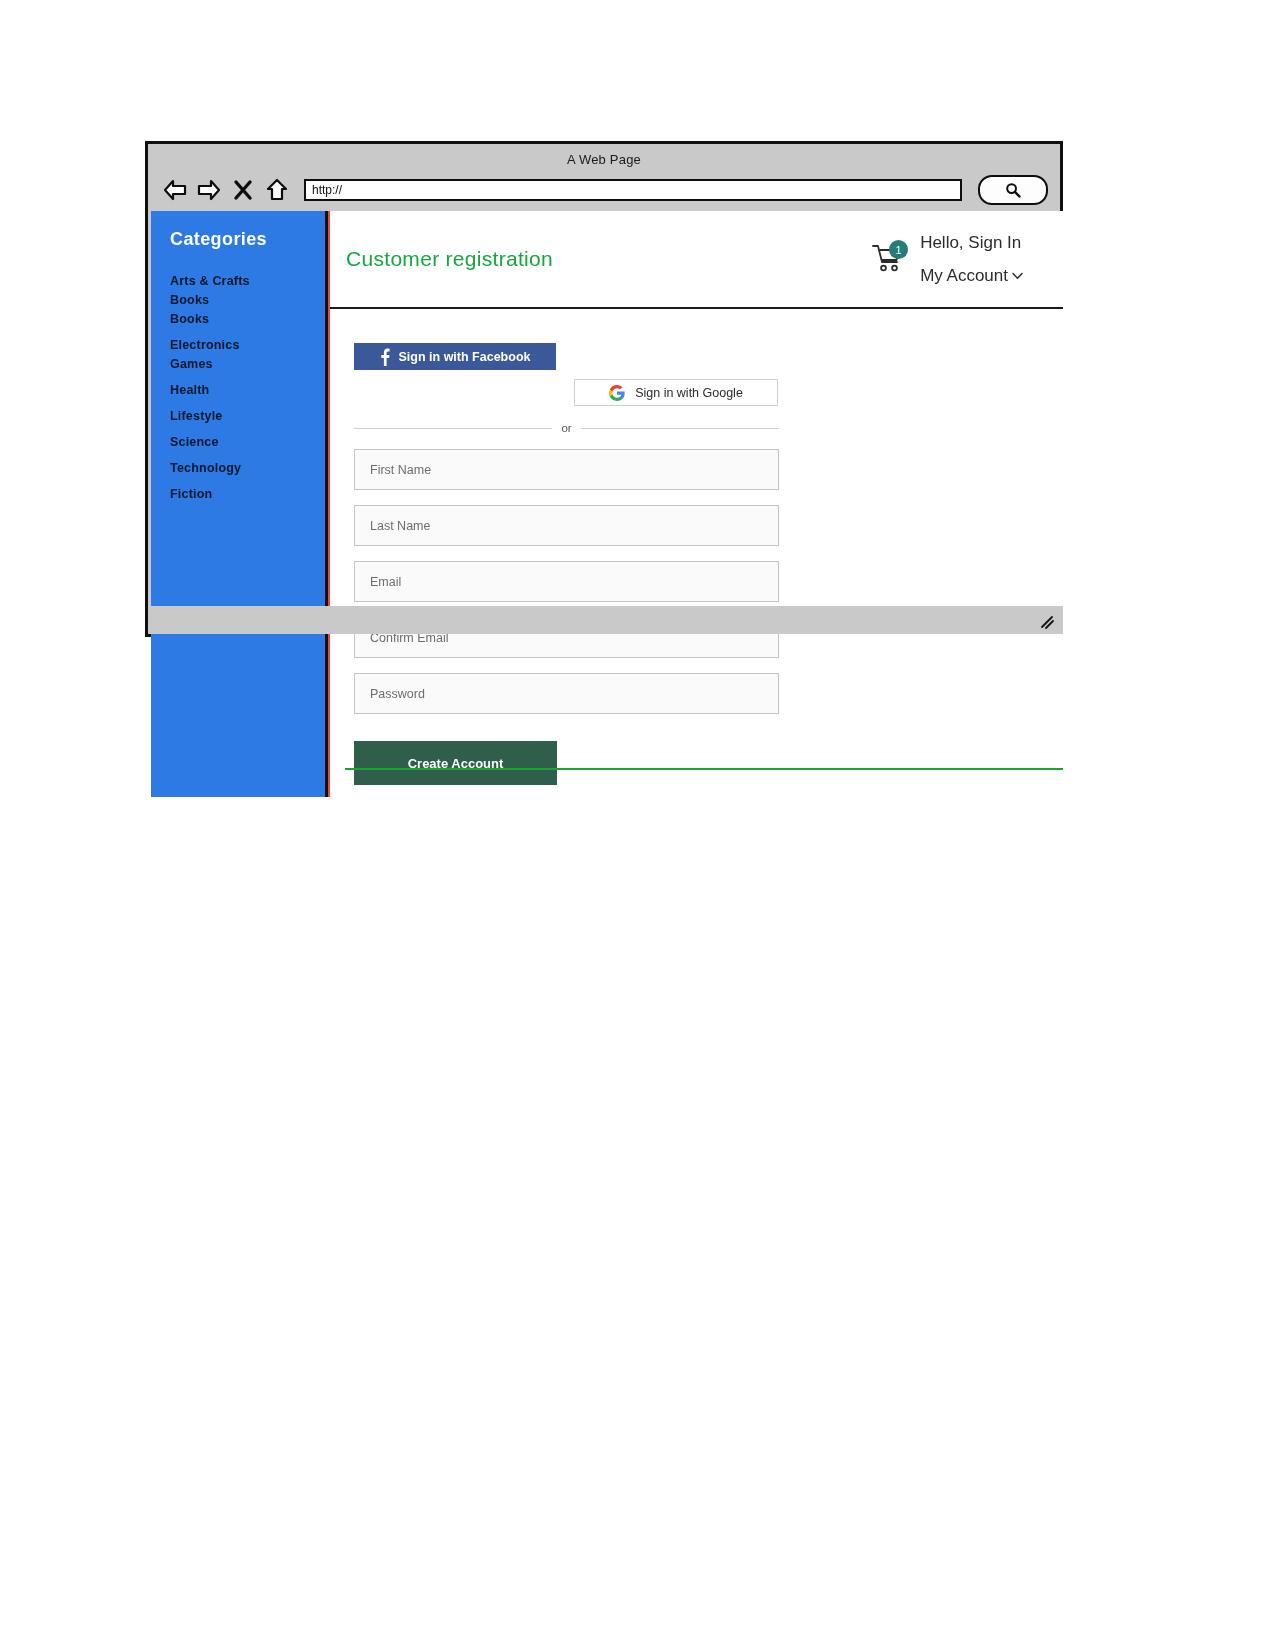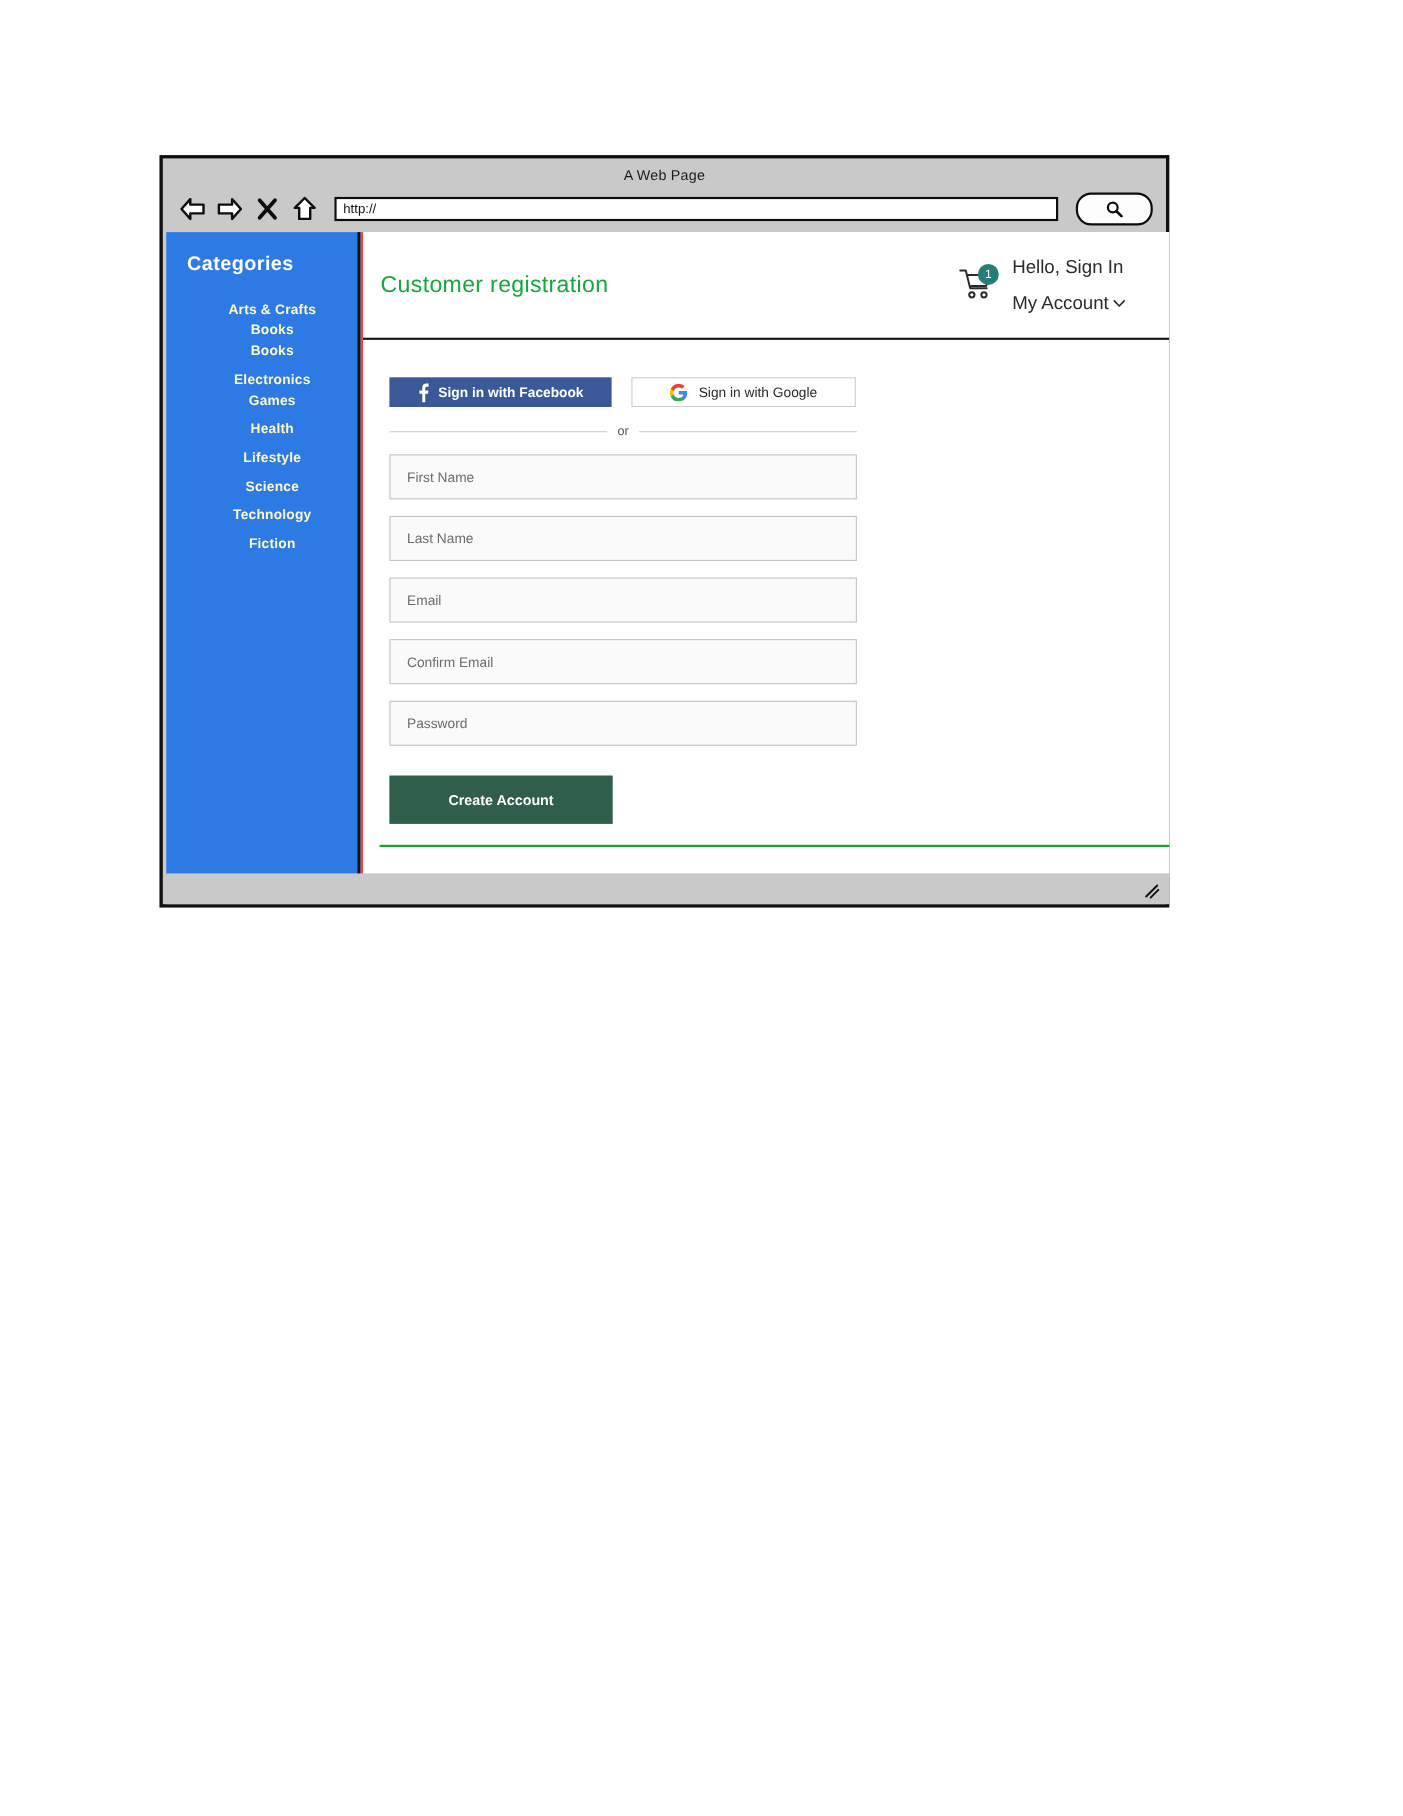--- a/index.html
+++ b/index.html
@@ -14,21 +14,21 @@
     position: relative;
     overflow: hidden;
   }
 
   
   #browser-window {
     position: absolute;
     left: 145px;
     top: 141px;
     width: 918px;
-    height: 684px;
+    height: 496px;
     background: #c9c9c9;
     border: 3px solid #101010;
     box-sizing: border-box;
   }
 
   #browser-titlebar {
     position: absolute;
     left: 0; top: 0;
     width: 100%;
     height: 30px;
@@ -116,22 +116,21 @@
     font-size: 18px;
     font-weight: bold;
     letter-spacing: .4px;
     margin-bottom: 22px;
   }
   .cat-item {
     font-size: 12.5px;
     font-weight: bold;
     line-height: 19px;
     letter-spacing: .2px;
-    color: #fef9c3;
-    text-align: center;
+    color: #0f172a;
   }
   .cat-gap-sm { margin-top: 0px; }
   .cat-gap-md { margin-top: 7px; }
 
   
   #content {
     flex: 1 1 auto;
     background: #ffffff;
     border-left: 2px solid #ef4444;
     box-sizing: border-box;
@@ -223,20 +222,21 @@
     background: #ffffff;
     border: 1px solid #cfcfcf;
     box-sizing: border-box;
     color: #2b2b2b;
     font-size: 12.5px;
     display: flex;
     align-items: center;
     justify-content: center;
     gap: 10px;
     cursor: pointer;
+    margin-top: 36px;
   }
 
   #or-divider {
     width: 425px;
     display: flex;
     align-items: center;
     margin-top: 16px;
     color: #555;
     font-size: 11.5px;
   }

